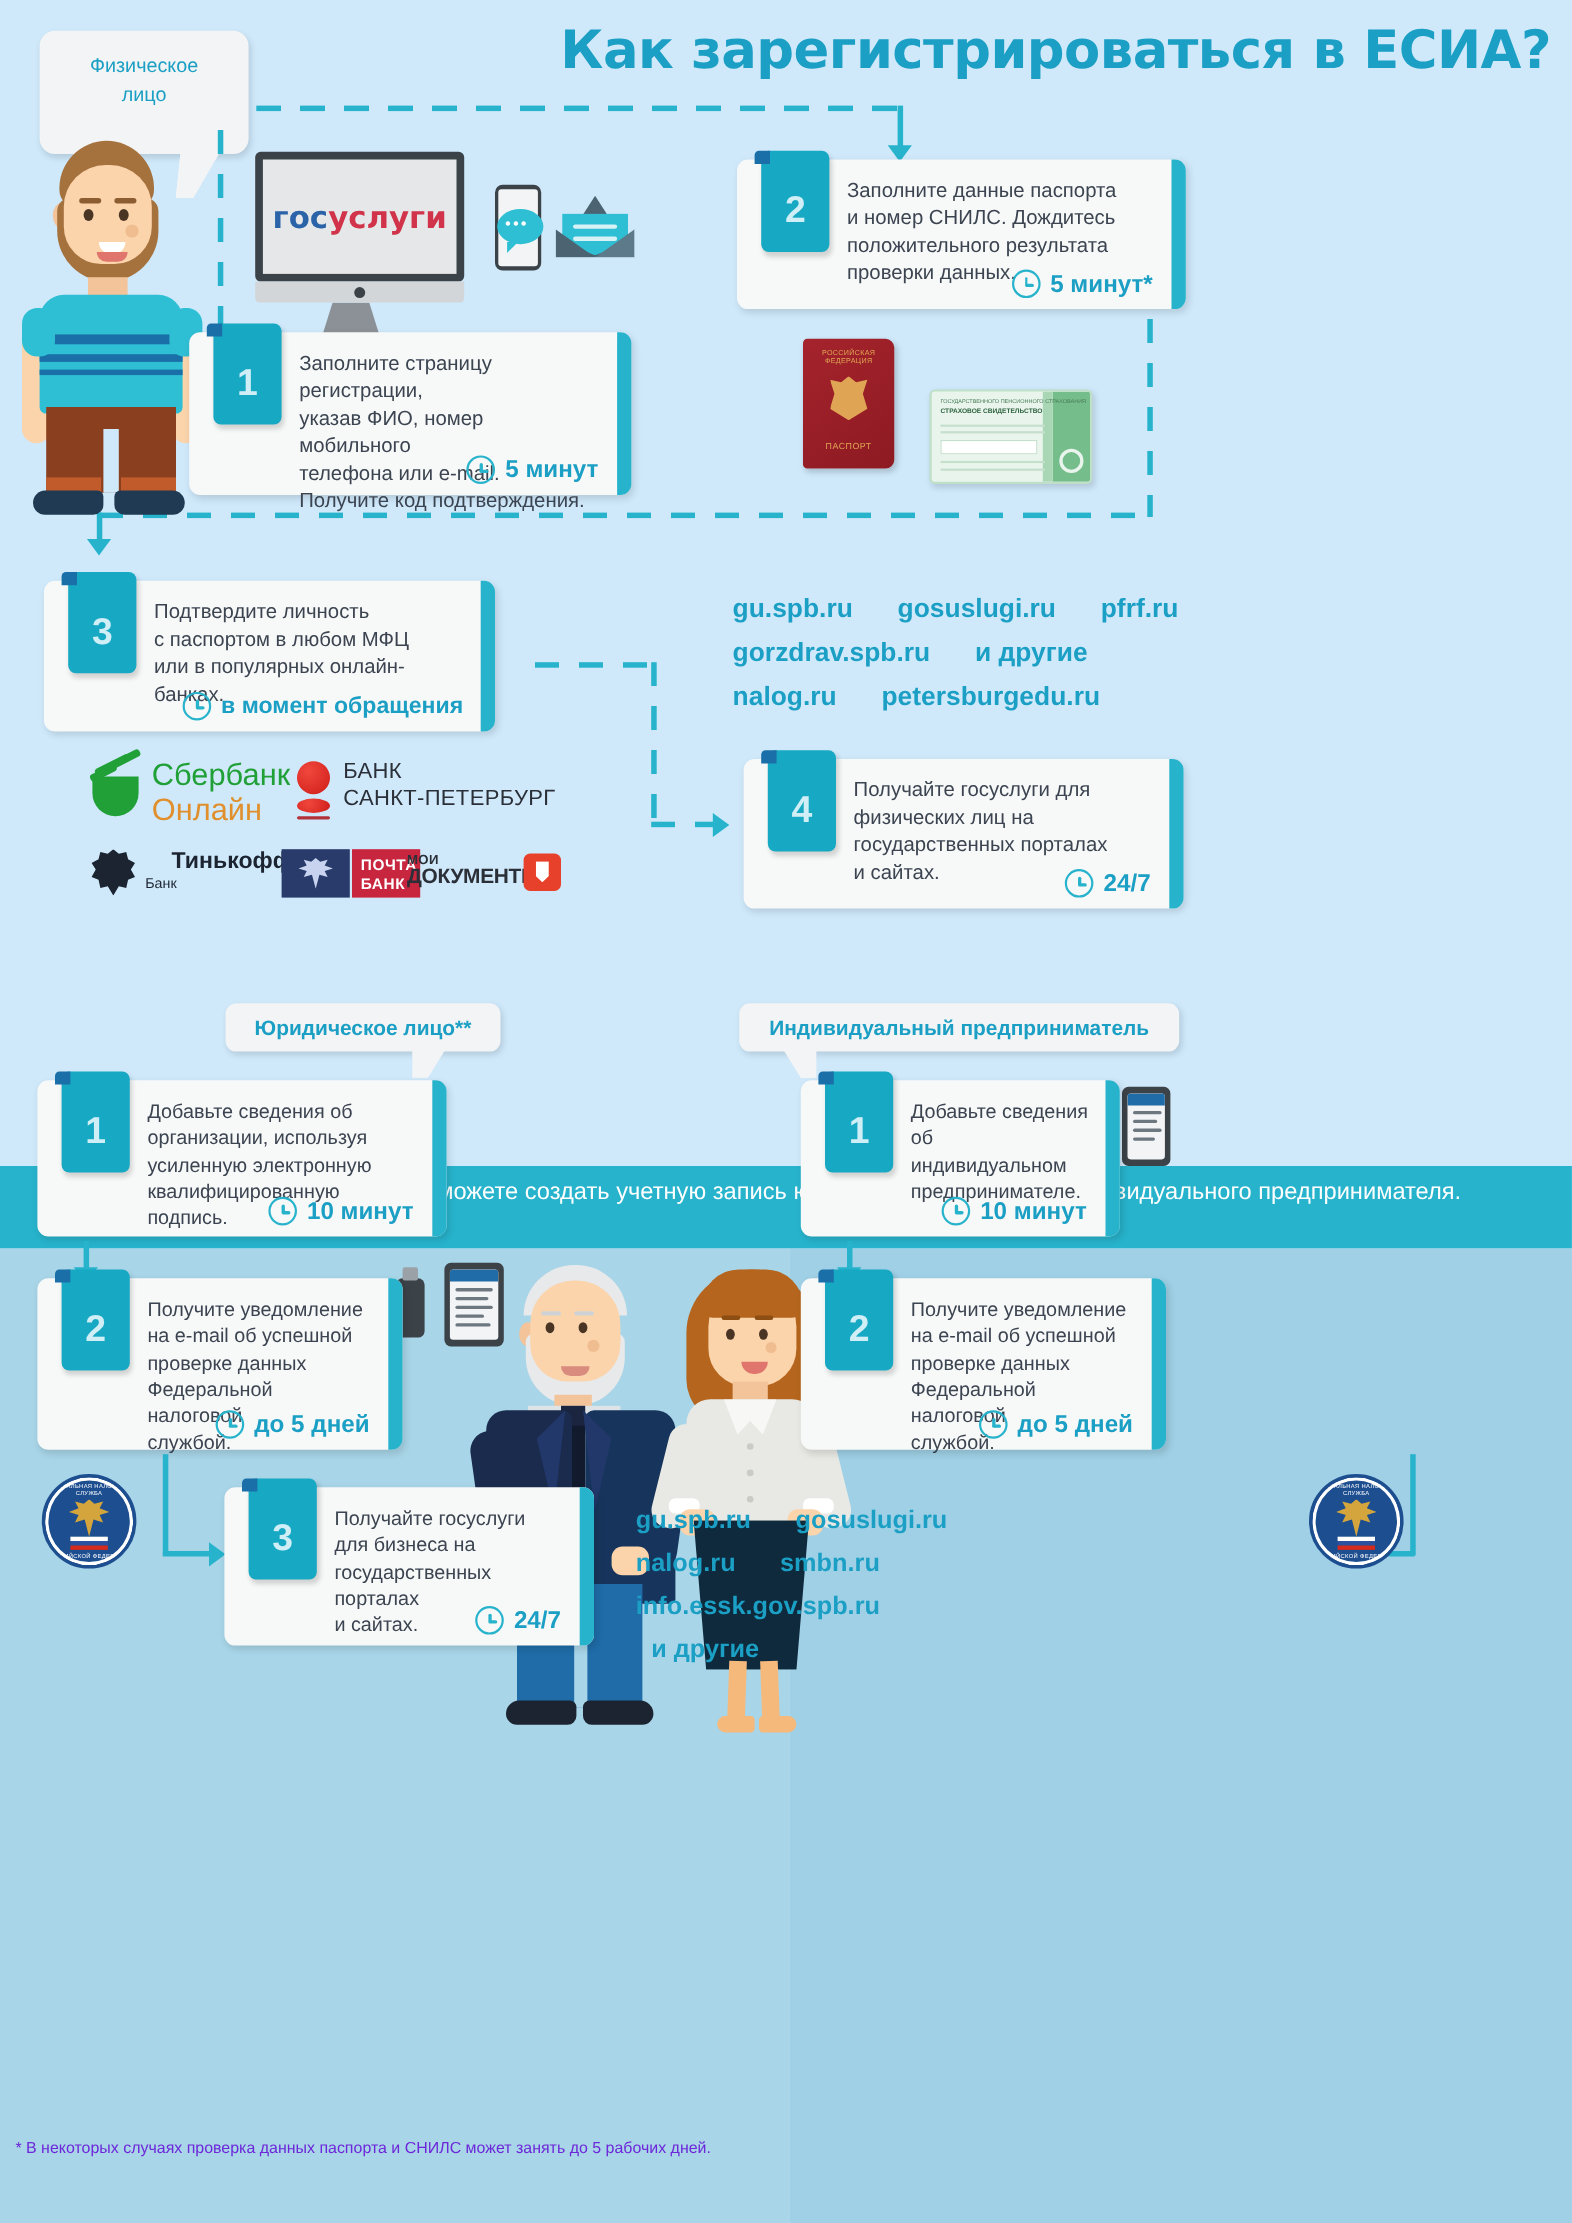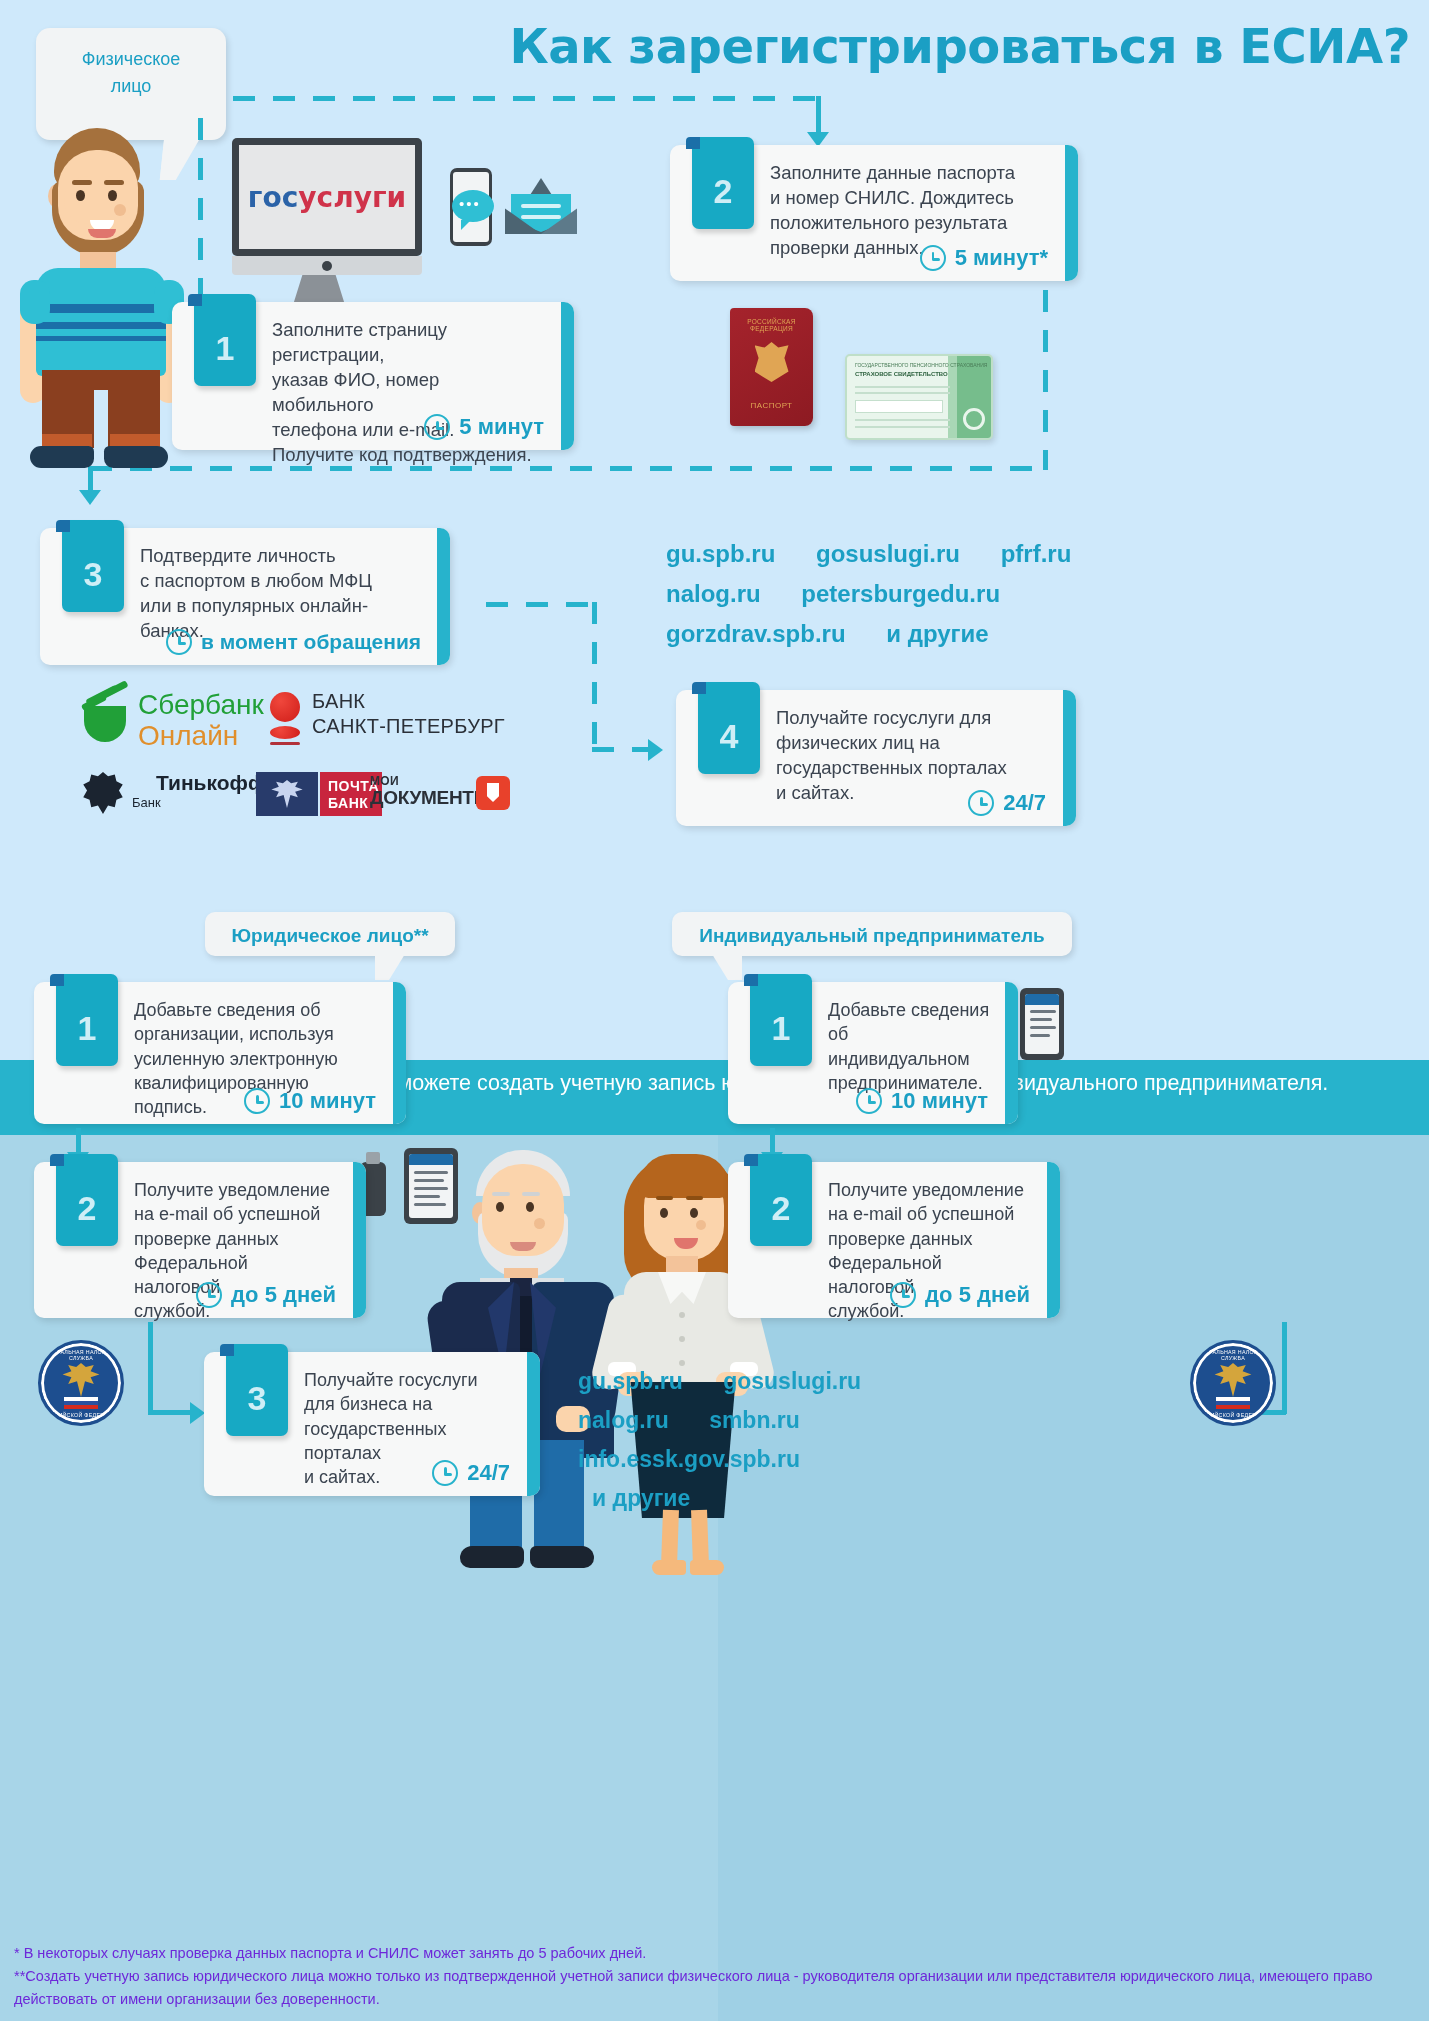--- a/index.html
+++ b/index.html
@@ -491,26 +491,26 @@
     <div class="edge"></div>
   </div>
 
   <div class="links" style="left:666px; top:540px; width:450px; font-size:24px;">
     <div class="row">
       <span class="lk">gu.spb.ru</span>
       <span class="lk">gosuslugi.ru</span>
       <span class="lk" style="margin-right:0">pfrf.ru</span>
     </div>
     <div class="row">
+      <span class="lk">gorzdrav.spb.ru</span>
+      <span class="lk" style="margin-right:0">и другие</span>
+    </div>
+    <div class="row">
       <span class="lk">nalog.ru</span>
       <span class="lk" style="margin-right:0">petersburgedu.ru</span>
-    </div>
-    <div class="row">
-      <span class="lk">gorzdrav.spb.ru</span>
-      <span class="lk" style="margin-right:0">и другие</span>
     </div>
   </div>
 
   <div class="card" style="left:676px; top:690px; width:400px; height:136px;">
     <div class="tab">4</div>
     <div class="body">Получайте госуслуги для<br>физических лиц на<br>государственных порталах<br>и сайтах.</div>
     <div class="time">
       <span class="clock"></span>
       <span>24/7</span>
     </div>
@@ -746,16 +746,15 @@
     <div class="row">
       <span class="lk" style="margin-right:0">info.essk.gov.spb.ru</span>
     </div>
     <div class="row" style="padding-left:14px">
       <span class="lk" style="margin-right:0">и другие</span>
     </div>
   </div>
 
   <div class="footer">
     <div>* В некоторых случаях проверка данных паспорта и СНИЛС может занять до 5 рабочих дней.</div>
-    <div>**Создать учетную запись юридического лица можно только из подтвержденной учетной записи физического лица - руководителя организации или представителя юридического лица, имеющего право действовать от имени организации без доверенности.</div>
   </div>
 
 </div>
 
 </body></html>

